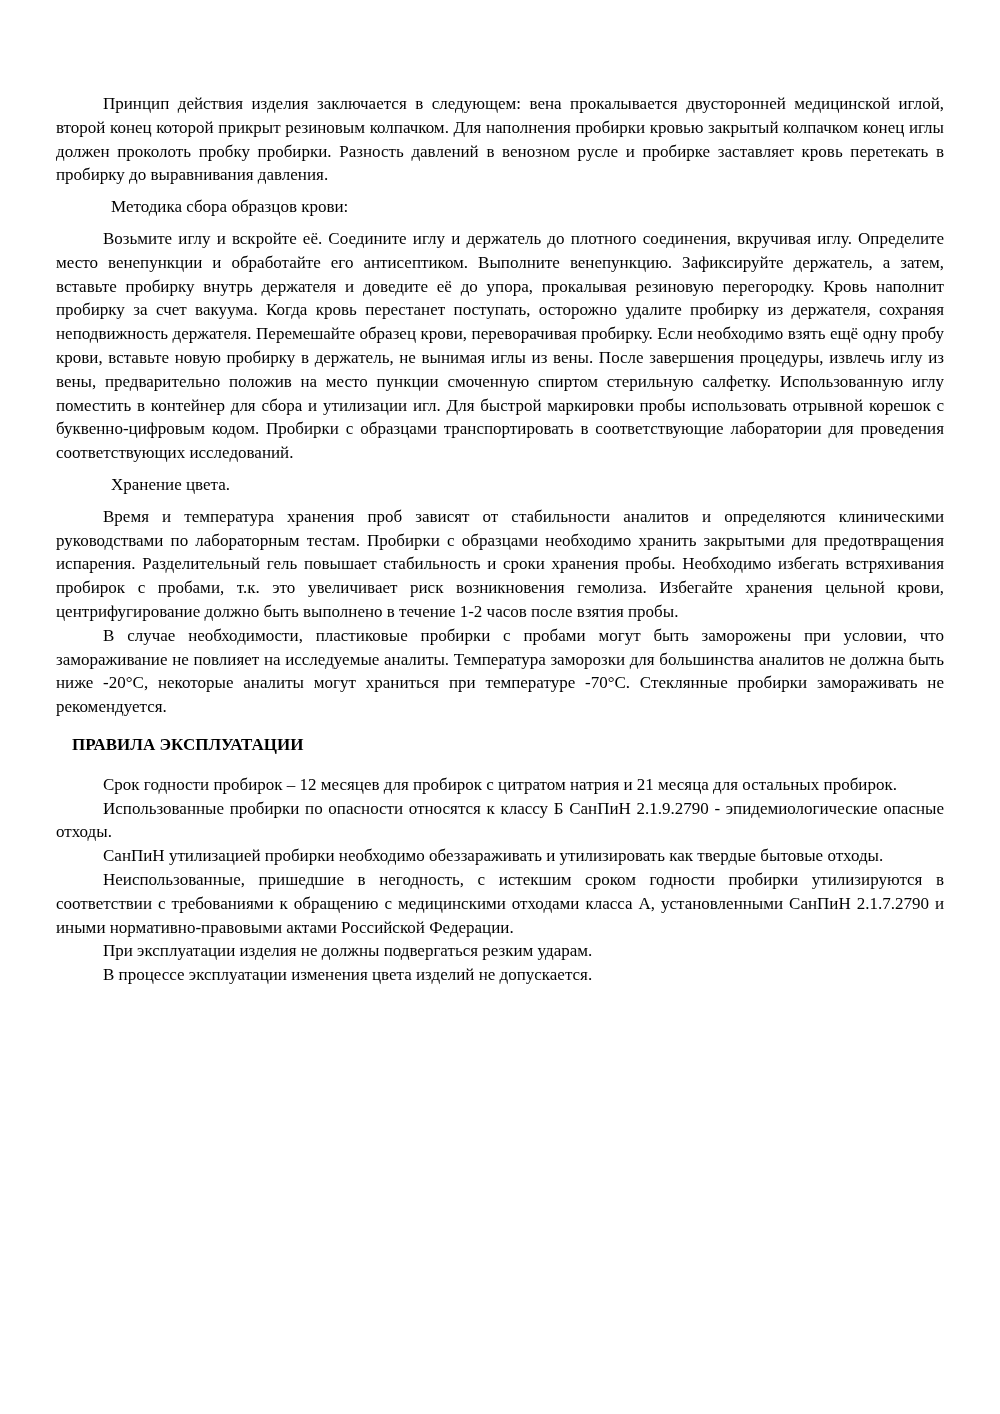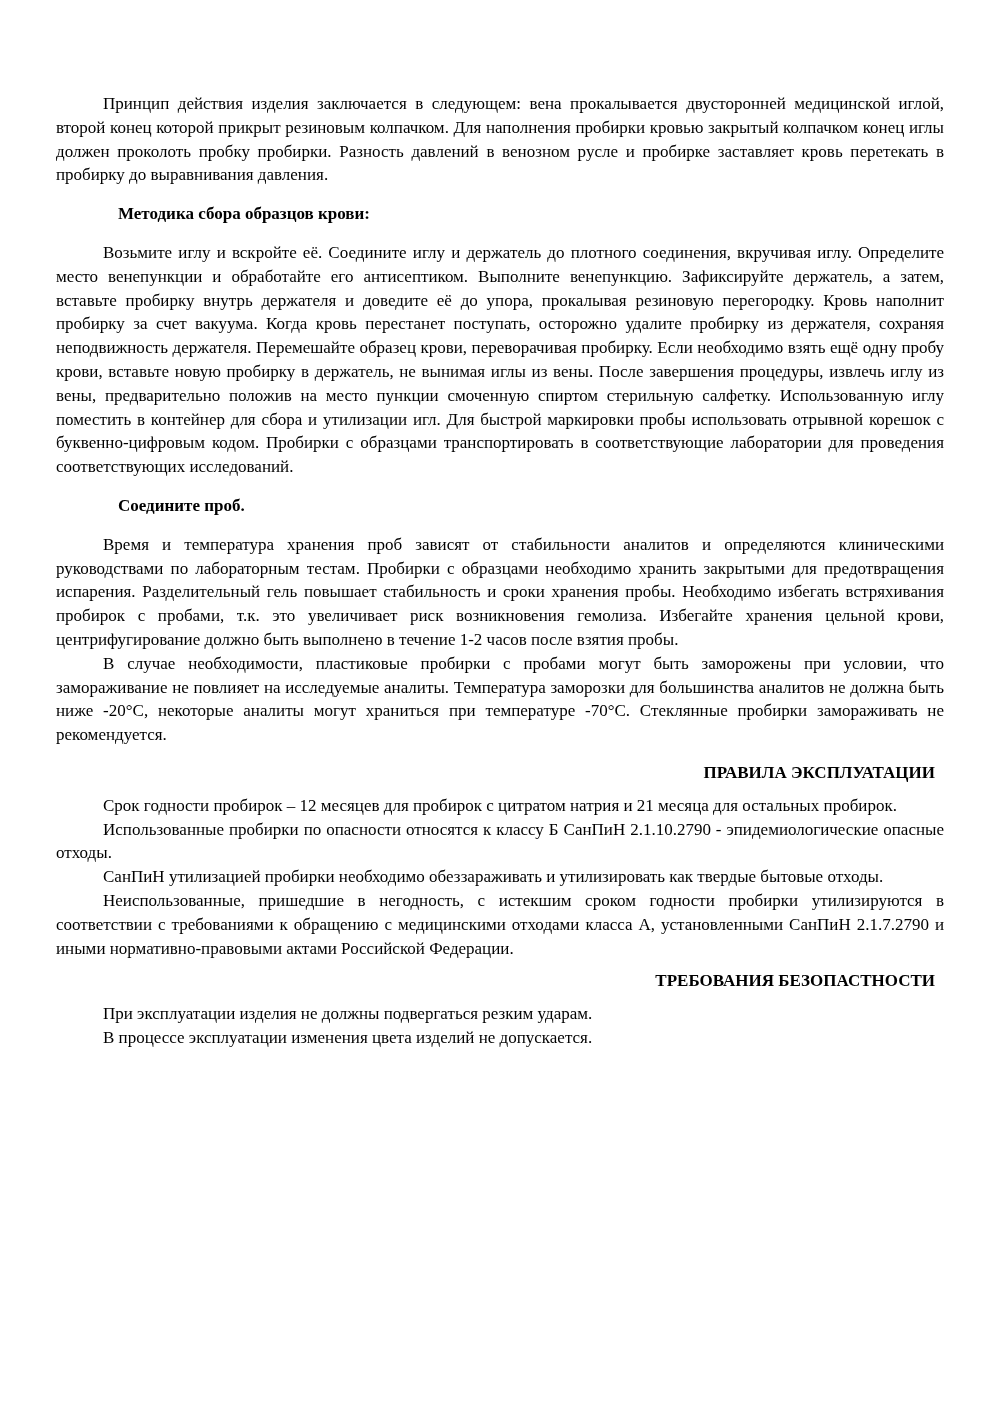--- a/index.html
+++ b/index.html
@@ -20,61 +20,60 @@
     line-height: 23.8px;
     color: #000000;
     overflow: hidden;
   }
   .para {
     margin: 0;
     text-align: justify;
     text-indent: 47px;
   }
   .subheading {
-    margin: 15px;
-    font-weight: bold;
+    margin: 8px;
+    font-weight: normal;
     text-indent: 47px;
     text-align: left;
   }
   .heading-center {
-    margin: 9px;
+    margin: 16px;
     font-weight: bold;
-    text-align: right;
+    text-align: left;
   }
   .gap-before {
     margin-top: 14px;
   }
 </style>
 </head>
 <body>
 
 <div class="page">
   <p class="para">Принцип действия изделия заключается в следующем: вена прокалывается двусторонней медицинской иглой, второй конец которой прикрыт резиновым колпачком. Для наполнения пробирки кровью закрытый колпачком конец иглы должен проколоть пробку пробирки. Разность давлений в венозном русле и пробирке заставляет кровь перетекать в пробирку до выравнивания давления.</p>
 
   <p class="subheading">Методика сбора образцов крови:</p>
 
   <p class="para">Возьмите иглу и вскройте её. Соедините иглу и держатель до плотного соединения, вкручивая иглу. Определите место венепункции и обработайте его антисептиком. Выполните венепункцию. Зафиксируйте держатель, а затем, вставьте пробирку внутрь держателя и доведите её до упора, прокалывая резиновую перегородку. Кровь наполнит пробирку за счет вакуума. Когда кровь перестанет поступать, осторожно удалите пробирку из держателя, сохраняя неподвижность держателя. Перемешайте образец крови, переворачивая пробирку. Если необходимо взять ещё одну пробу крови, вставьте новую пробирку в держатель, не вынимая иглы из вены. После завершения процедуры, извлечь иглу из вены, предварительно положив на место пункции смоченную спиртом стерильную салфетку. Использованную иглу поместить в контейнер для сбора и утилизации игл. Для быстрой маркировки пробы использовать отрывной корешок с буквенно-цифровым кодом. Пробирки с образцами транспортировать в соответствующие лаборатории для проведения соответствующих исследований.</p>
 
-  <p class="subheading">Соедините проб.</p>
+  <p class="subheading">Хранение цвета.</p>
 
   <p class="para">Время и температура хранения проб зависят от стабильности аналитов и определяются клиническими руководствами по лабораторным тестам. Пробирки с образцами необходимо хранить закрытыми для предотвращения испарения. Разделительный гель повышает стабильность и сроки хранения пробы. Необходимо избегать встряхивания пробирок с пробами, т.к. это увеличивает риск возникновения гемолиза. Избегайте хранения цельной крови, центрифугирование должно быть выполнено в течение 1-2 часов после взятия пробы.</p>
 
   <p class="para">В случае необходимости, пластиковые пробирки с пробами могут быть заморожены при условии, что замораживание не повлияет на исследуемые аналиты. Температура заморозки для большинства аналитов не должна быть ниже -20°С, некоторые аналиты могут храниться при температуре -70°С. Стеклянные пробирки замораживать не рекомендуется.</p>
 
   <p class="heading-center gap-before">ПРАВИЛА ЭКСПЛУАТАЦИИ</p>
 
 
   <p class="para">Срок годности пробирок – 12 месяцев для пробирок с цитратом натрия и 21 месяца для остальных пробирок.</p>
 
 
 
-  <p class="para">Использованные пробирки по опасности относятся к классу Б СанПиН 2.1.10.2790 - эпидемиологические опасные отходы.</p>
+  <p class="para">Использованные пробирки по опасности относятся к классу Б СанПиН 2.1.9.2790 - эпидемиологические опасные отходы.</p>
 
   <p class="para">СанПиН утилизацией пробирки необходимо обеззараживать и утилизировать как твердые бытовые отходы.</p>
 
   <p class="para">Неиспользованные, пришедшие в негодность, с истекшим сроком годности пробирки утилизируются в соответствии с требованиями к обращению с медицинскими отходами класса А, установленными СанПиН 2.1.7.2790 и иными нормативно-правовыми актами Российской Федерации.</p>
 
-  <p class="heading-center">ТРЕБОВАНИЯ БЕЗОПАСТНОСТИ</p>
 
   <p class="para">При эксплуатации изделия не должны подвергаться резким ударам.</p>
 
   <p class="para">В процессе эксплуатации изменения цвета изделий не допускается.</p>
 </div>
 
 </body></html>

